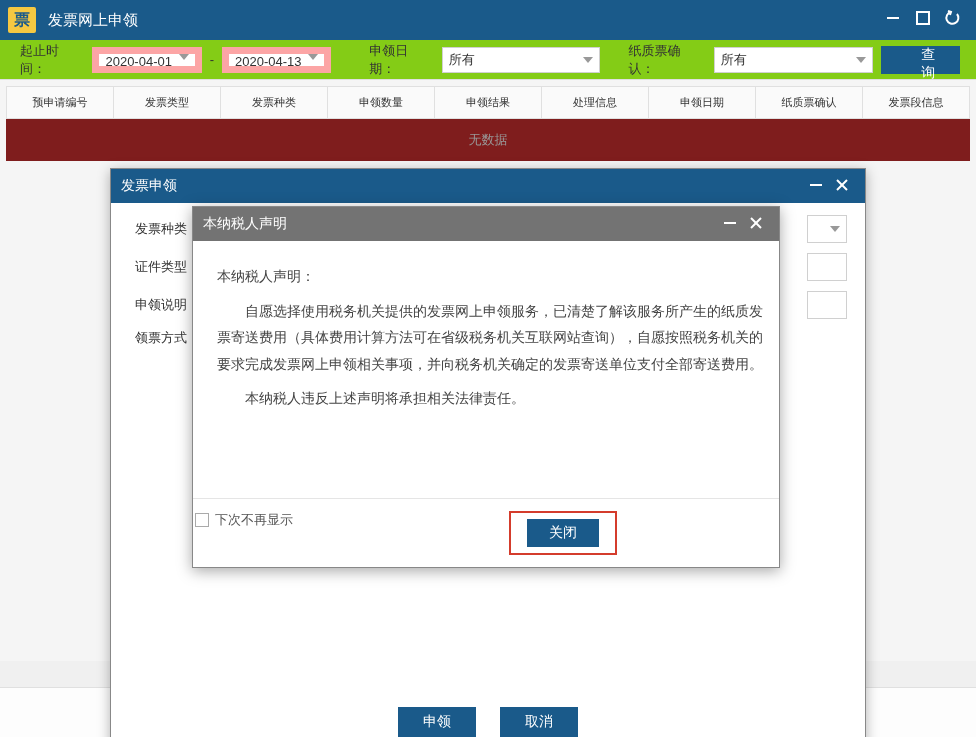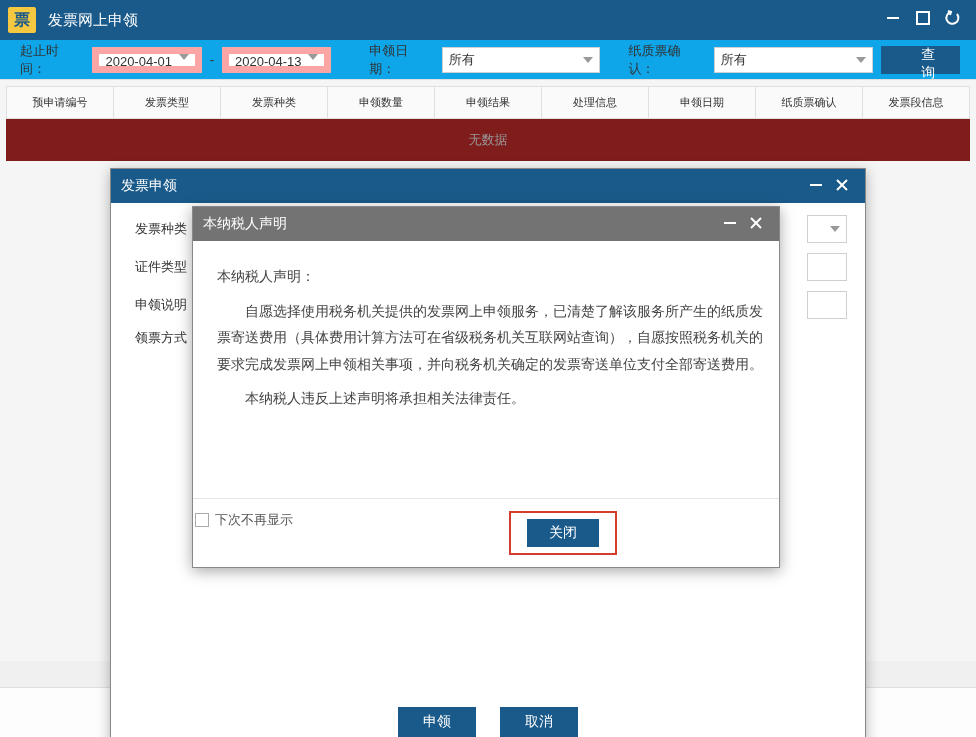--- a/index.html
+++ b/index.html
@@ -6,21 +6,21 @@
 body { width: 976px; height: 737px; background: #f0f0f0; overflow: hidden; position: relative; }
 
 
 .titlebar { height: 40px; background: #1a5a8a; display: flex; align-items: center; padding: 0 8px; color: #fff; }
 .titlebar .logo { width: 28px; height: 26px; background: #f5c842; border-radius: 2px; display: flex; align-items: center; justify-content: center; font-weight: bold; color: #1a5a8a; font-size: 16px; margin-right: 12px; }
 .titlebar .title { font-size: 15px; flex: 1; }
 .titlebar .wc { width: 30px; text-align: center; cursor: pointer; }
 .titlebar .wc svg { width: 18px; height: 18px; }
 
 
-.filterbar { height: 40px; background: #0ea5e9; border-bottom: 1px solid #e0e0e0; display: flex; align-items: center; padding: 0 16px; gap: 8px; font-size: 13px; color: #333; }
+.filterbar { height: 40px; background: #84cc16; border-bottom: 1px solid #e0e0e0; display: flex; align-items: center; padding: 0 16px; gap: 8px; font-size: 13px; color: #333; }
 .filterbar .lbl { margin-left: 4px; }
 .filterbar .dateinput { border: 7px solid #fca5a5; height: 26px; width: 110px; padding: 0 6px; display: flex; align-items: flex-start; justify-content: space-between; background: #fff; }
 .filterbar .selectinput { border: 1px solid #d0d0d0; height: 26px; width: 160px; padding: 0 6px; display: flex; align-items: center; justify-content: space-between; background: #fff; }
 .filterbar .querybtn { background: #1a5a8a; color: #fff; border: none; height: 28px; width: 80px; font-size: 14px; letter-spacing: 8px; padding-left: 24px; cursor: pointer; }
 .tri { width: 0; height: 0; border-left: 5px solid transparent; border-right: 5px solid transparent; border-top: 6px solid #999; }
 
 
 .tablewrap { background: #f5f5f5; padding: 6px 6px 0 6px; }
 .table { width: 100%; border-collapse: collapse; background: #fff; table-layout: fixed; }
 .table th { border: 1px solid #e0e0e0; height: 32px; font-size: 11px; font-weight: normal; color: #333; background: #fafafa; }

